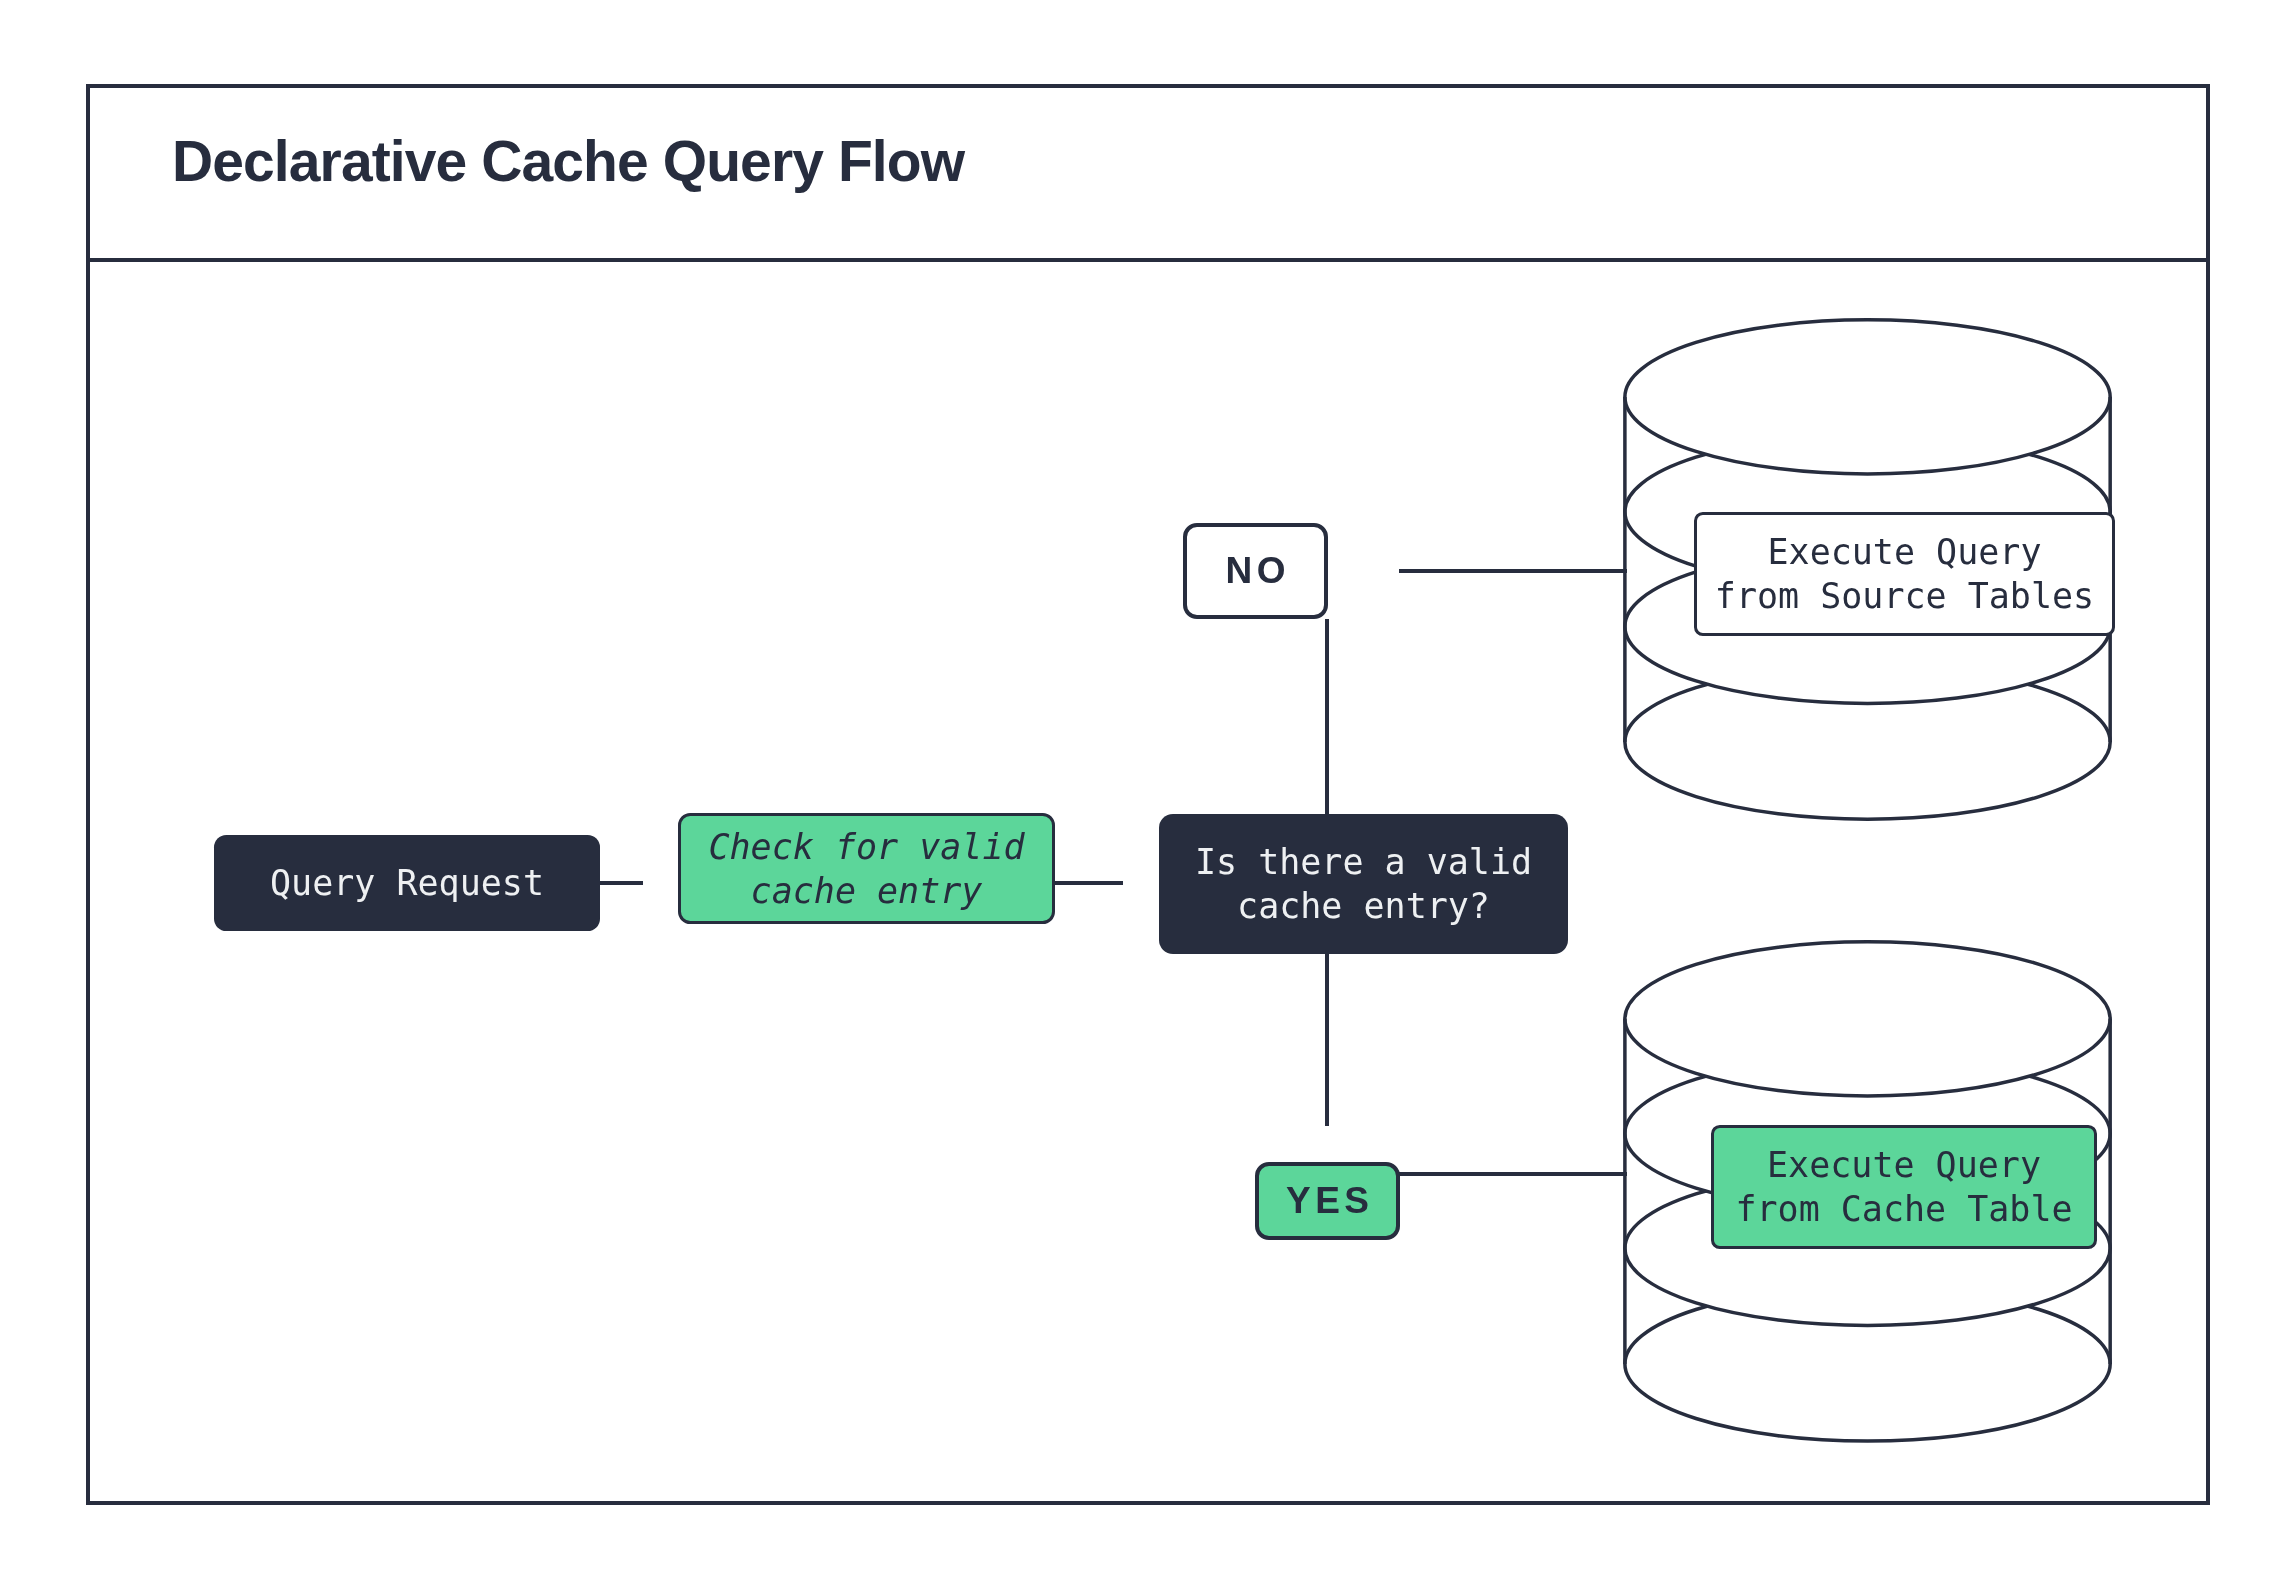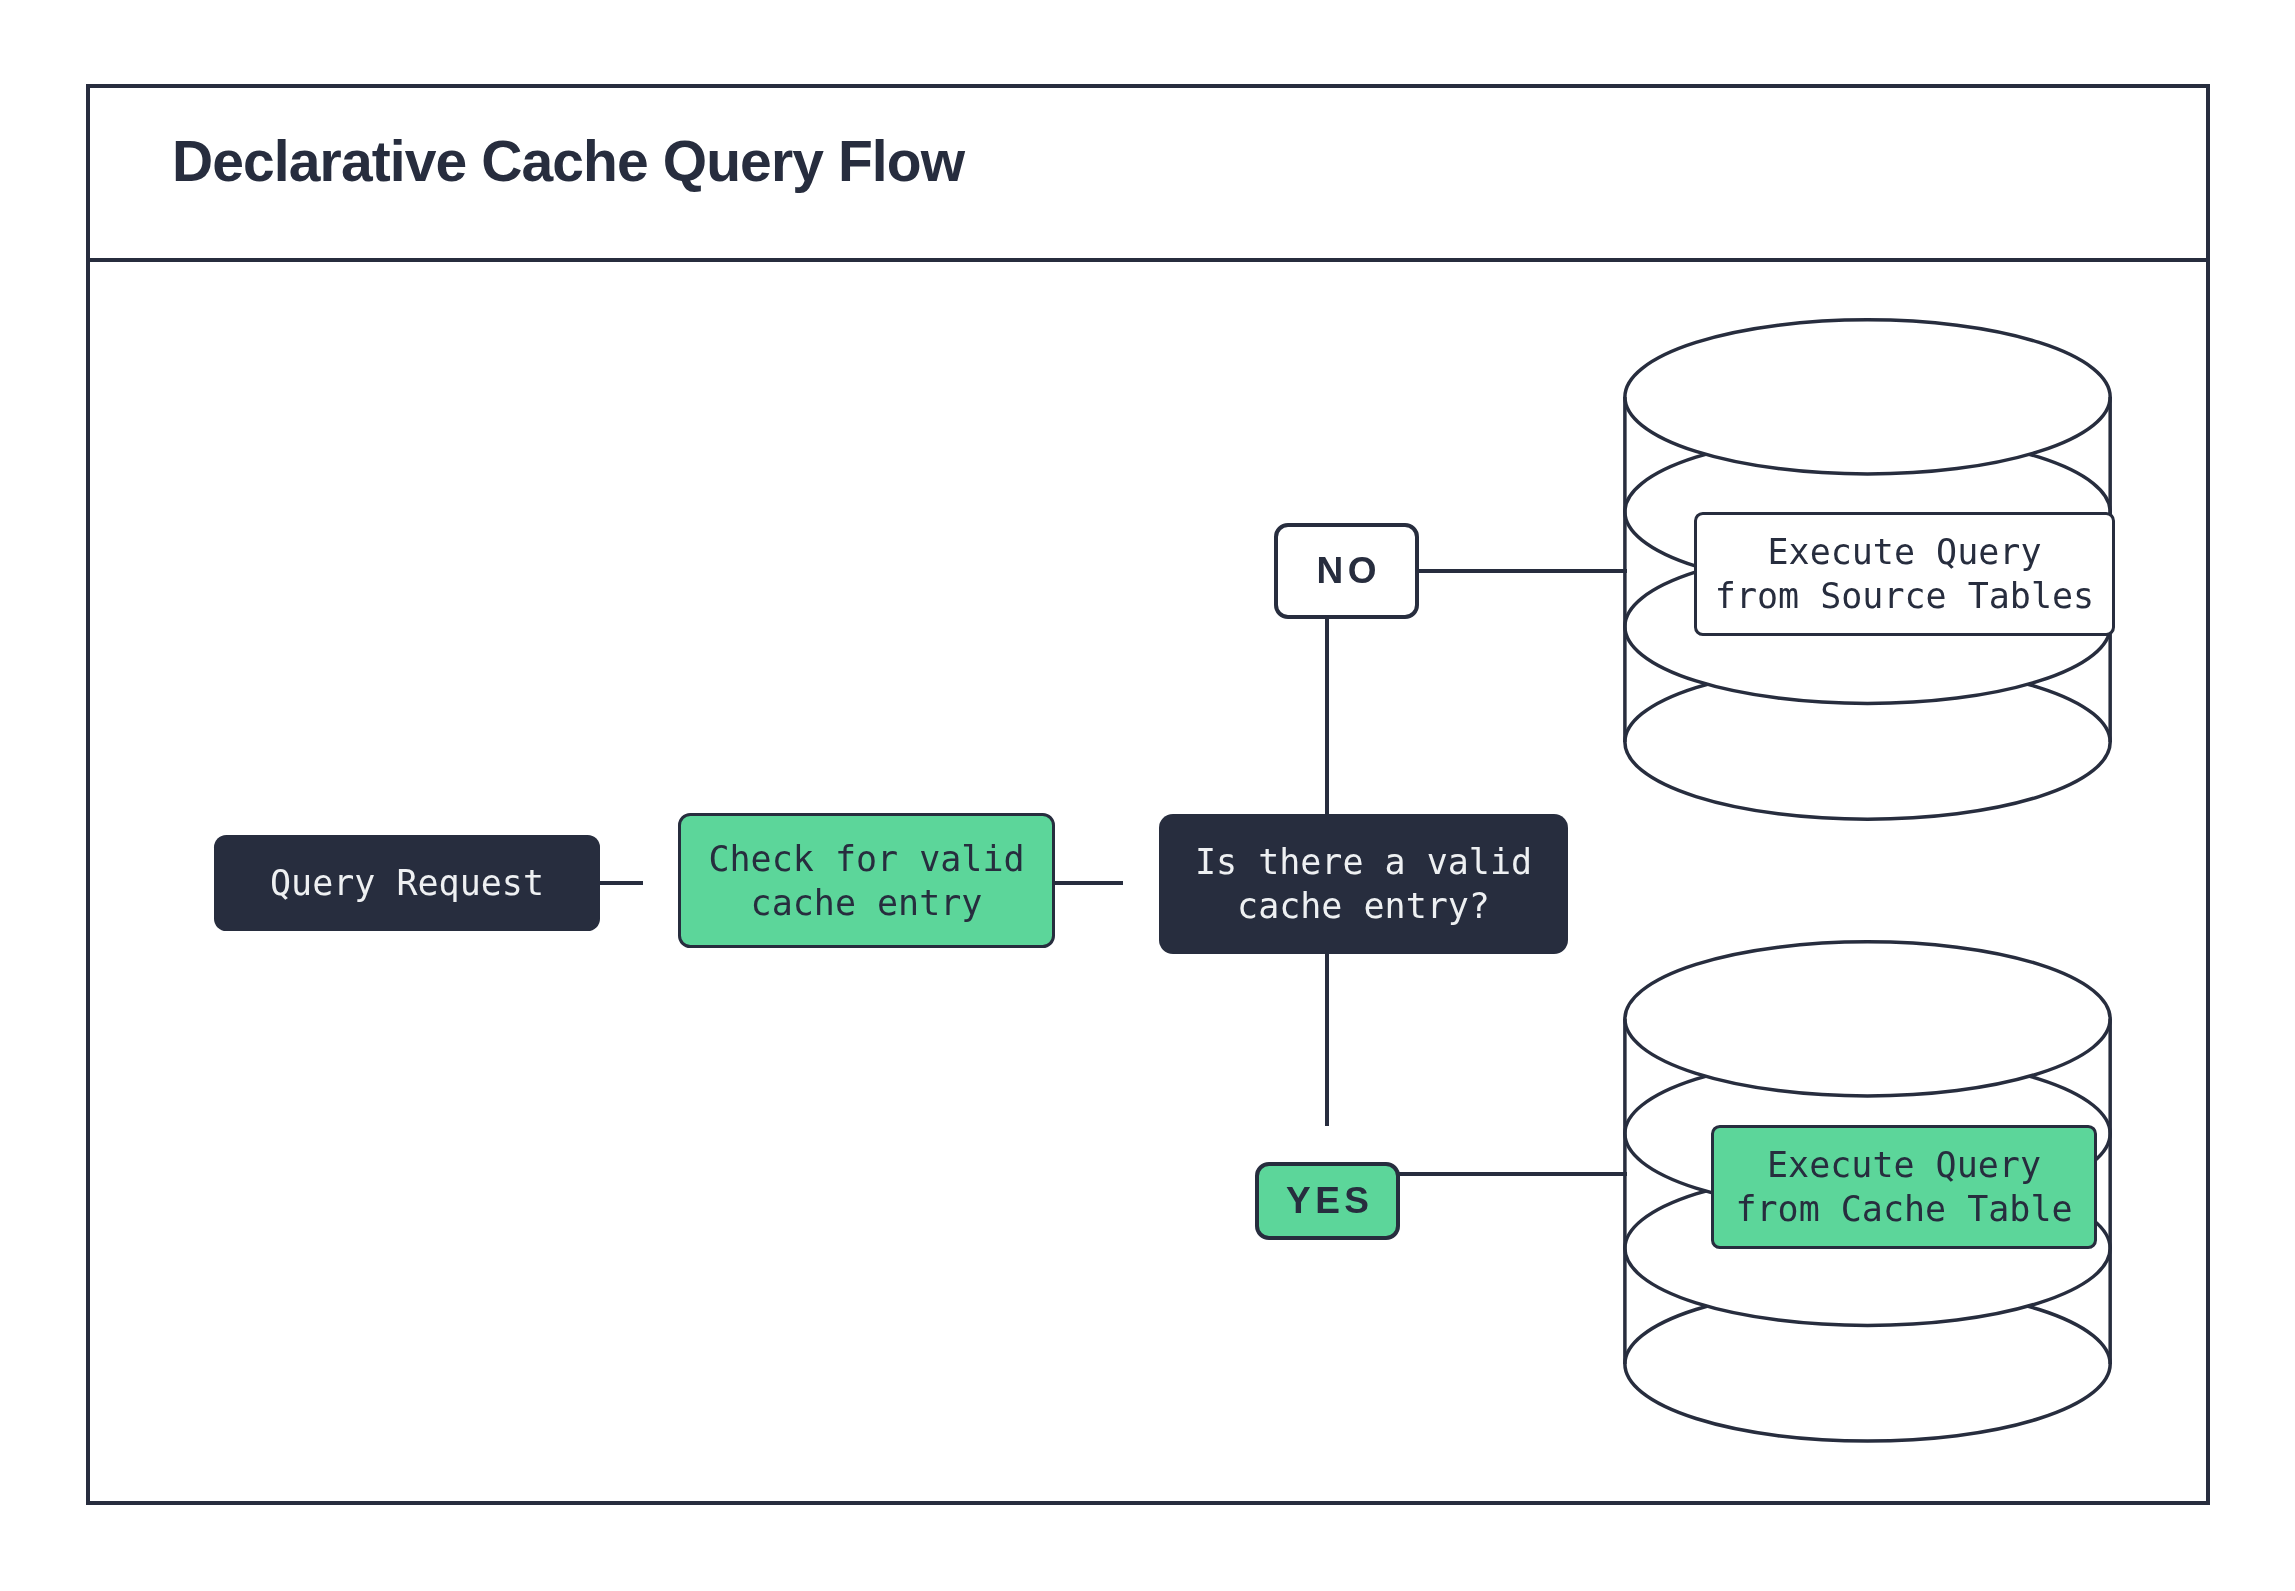--- a/index.html
+++ b/index.html
@@ -31,33 +31,33 @@
     position:absolute;box-sizing:border-box;z-index:3;
     display:flex;align-items:center;justify-content:center;text-align:center;
     font-family:"DejaVu Sans Mono",monospace;
     font-size:35px;line-height:44px;white-space:pre-line;margin-left:36px;
   }
   .dark-node{background:var(--dark);color:var(--light_text);border-radius:12.3px;}
   .green-node{background:var(--green);color:var(--dark);border:3.5px solid var(--dark);border-radius:12.3px;}
   .white-node{background:#ffffff;color:var(--dark);border:3.5px solid var(--dark);border-radius:8.8px;}
 
   .query-box{left:178px;top:835px;width:386px;height:96px;}
-  .check-box{left:642px;top:813px;width:377px;height:135px;}
+  .check-box{left:642px;top:813px;width:377px;height:111px;font-style:italic;}
   .decision-box{left:1123px;top:814px;width:409px;height:140px;border-radius:14px;}
   .source-label{left:1658px;top:512px;width:421px;height:124px;}
   .cache-label{left:1675px;top:1125px;width:386px;height:124px;}
 
   .edge-label{
     position:absolute;box-sizing:border-box;z-index:3;
     display:flex;align-items:center;justify-content:center;
     font-family:"Liberation Sans",sans-serif;
     font-size:37px;font-weight:700;letter-spacing:4.4px;text-indent:4.4px;
     color:var(--dark);border:4.4px solid var(--dark);border-radius:14px;
   }
-  .no-box{left:1274px;top:523px;width:145px;height:96px;background:#ffffff;}
+  .no-box{left:1183px;top:523px;width:145px;height:96px;background:#ffffff;}
   .yes-box{left:1255px;top:1162px;width:145px;height:78px;background:var(--green);}
 
   
   .conn{position:absolute;background:var(--dark);z-index:1;}
   .h{height:4.4px;} .v{width:4.4px;}
   .conn-q-check{left:533px;top:881px;width:110px;}
   .conn-check-dec{left:1019px;top:881px;width:104px;}
   .conn-dec-no{left:1325px;top:619px;height:195px;}
   .conn-dec-yes{left:1325px;top:954px;height:172px;}
   .conn-no-db{left:1399px;top:569px;width:228px;}

